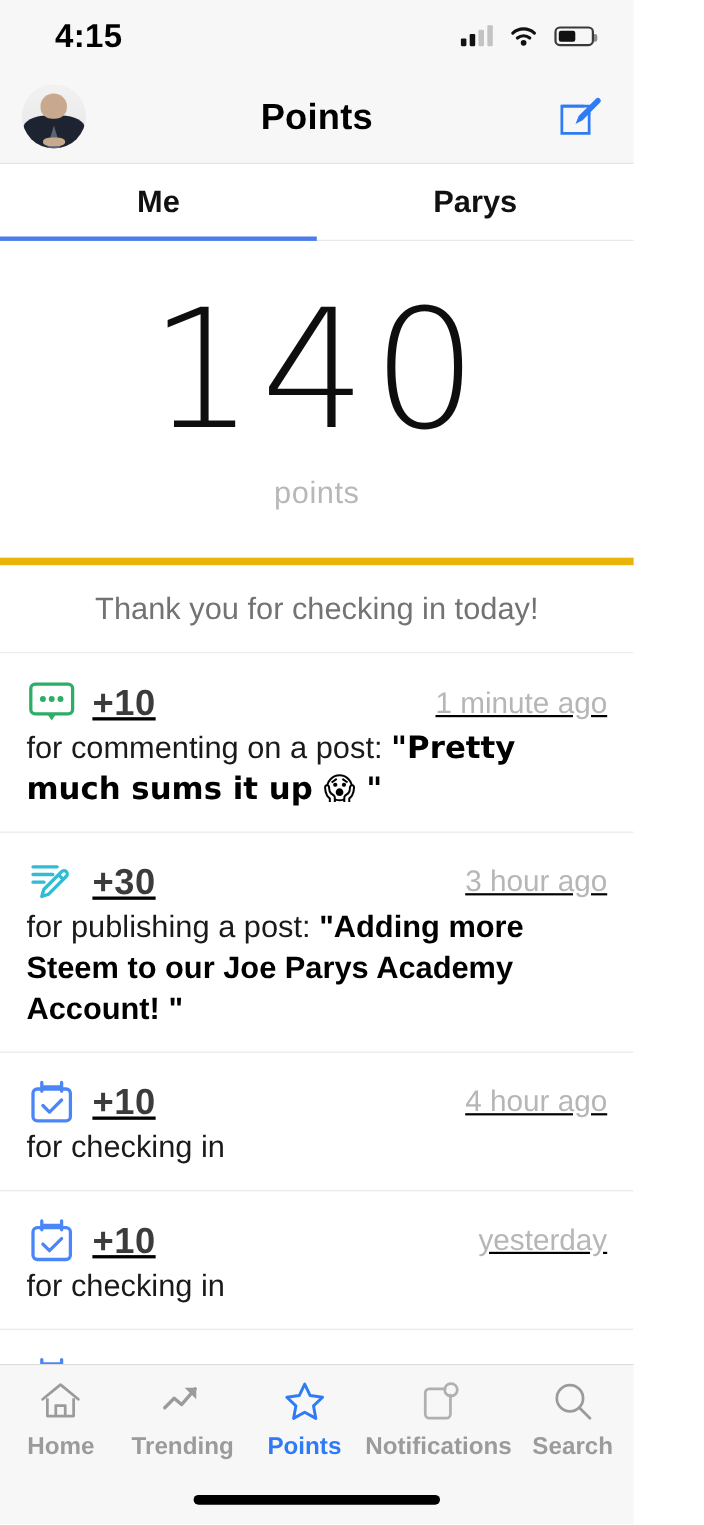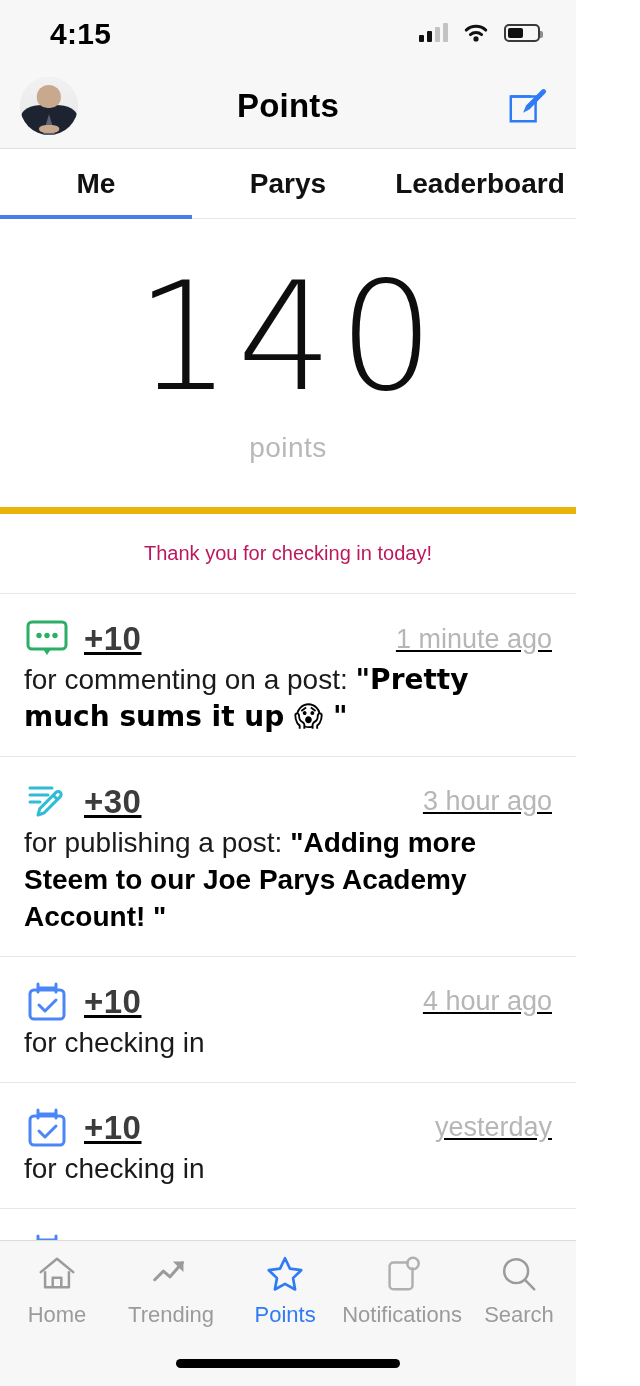--- a/index.html
+++ b/index.html
@@ -64,36 +64,36 @@
 
   
   .hero { flex:0 0 295px; display:flex; flex-direction:column; align-items:center;
      justify-content:center; background:#fff; border-bottom:7px solid #eab308; }
   .hero-number { font-size:150px; font-weight:100; color:#0e0e0e; line-height:1;
      letter-spacing:6px; font-family:"DejaVu Sans", sans-serif; }
   .hero-label { font-size:28px; color:#b8b8b8; margin-top:20px; letter-spacing:.5px; }
 
   
   .thanks { flex:0 0 80px; display:flex; align-items:center; justify-content:center;
-     font-size:20px; color:#be185d; border-bottom:1px solid #e7e7e7; background:#fff; }
+     font-size:28px; color:#737373; border-bottom:1px solid #e7e7e7; background:#fff; }
 
   
   .feed { flex:1 1 auto; overflow:hidden; background:#fff; }
   .row { padding:22px 24px 20px 24px; border-bottom:1px solid #e7e7e7; }
   .row-top { display:flex; align-items:center;text-decoration:underline; }
   .row-icon { width:46px; height:46px; flex:0 0 46px; margin-right:14px; position:relative; }
   .row-amount { font-size:33px; font-weight:bold; color:#3c3c3c; letter-spacing:.5px; }
   .row-time { margin-left:auto; font-size:27px; color:#b6b6b6; }
   .row-desc { font-size:28px; color:#1a1a1a; line-height:1.32; margin-top:0; }
   .row-desc .q { font-weight:bold; color:#000; }
   .emoji { font-family:"DejaVu Sans", sans-serif; }
 
   
   .tabbar { flex:0 0 100px; background:#f7f7f7; border-top:1px solid #dcdcdc;
-     display:flex; align-items:center; }
+     display:flex; align-items:center;font-weight:bold; }
   .tabbar-item { flex:1; display:flex; flex-direction:column; align-items:center; justify-content:center; gap:7px; }
   .tabbar-label { font-size:22px; color:#9b9b9b; }
   .tabbar-item.active .tabbar-label { color:#2f7bf6; }
   .tb-ico { width:42px; height:42px; display:block; }
 
   .homebar-wrap { flex:0 0 46px; background:#f7f7f7; display:flex; align-items:center; justify-content:center; }
   .homebar { width:224px; height:9px; background:#000; border-radius:6px; }
 </style>
 </head>
 <body>
@@ -136,23 +136,20 @@
     </svg>
   </div>
 
   <div class="tabs">
     <div class="tab active">
       <span>Me</span>
     </div>
     <div class="tab">
       <span>Parys</span>
     </div>
-    <div class="tab">
-      <span>Leaderboard</span>
-    </div>
   </div>
 
   <div class="hero">
     <div class="hero-number">140</div>
     <div class="hero-label">points</div>
   </div>
 
   <div class="thanks">Thank you for checking in today!</div>
 
   <div class="feed">

